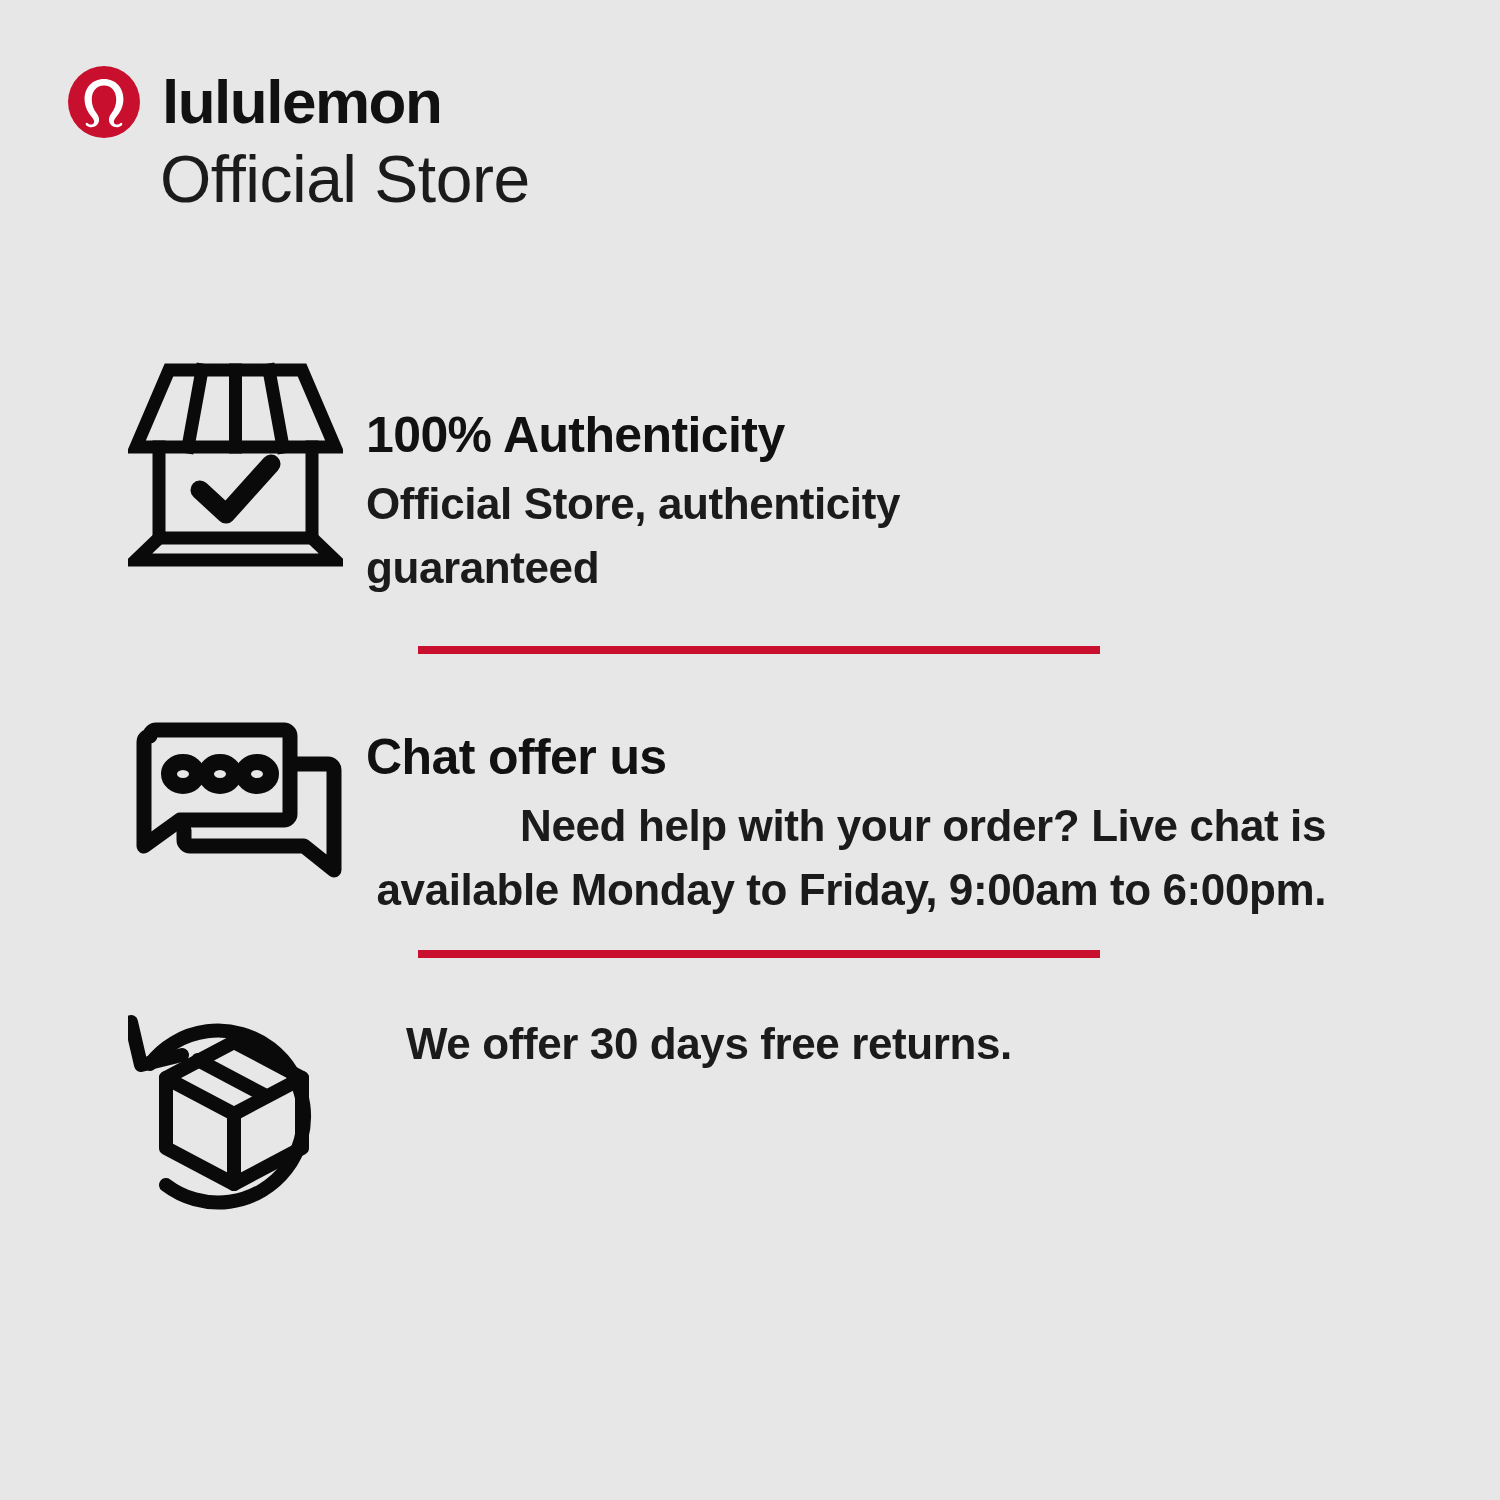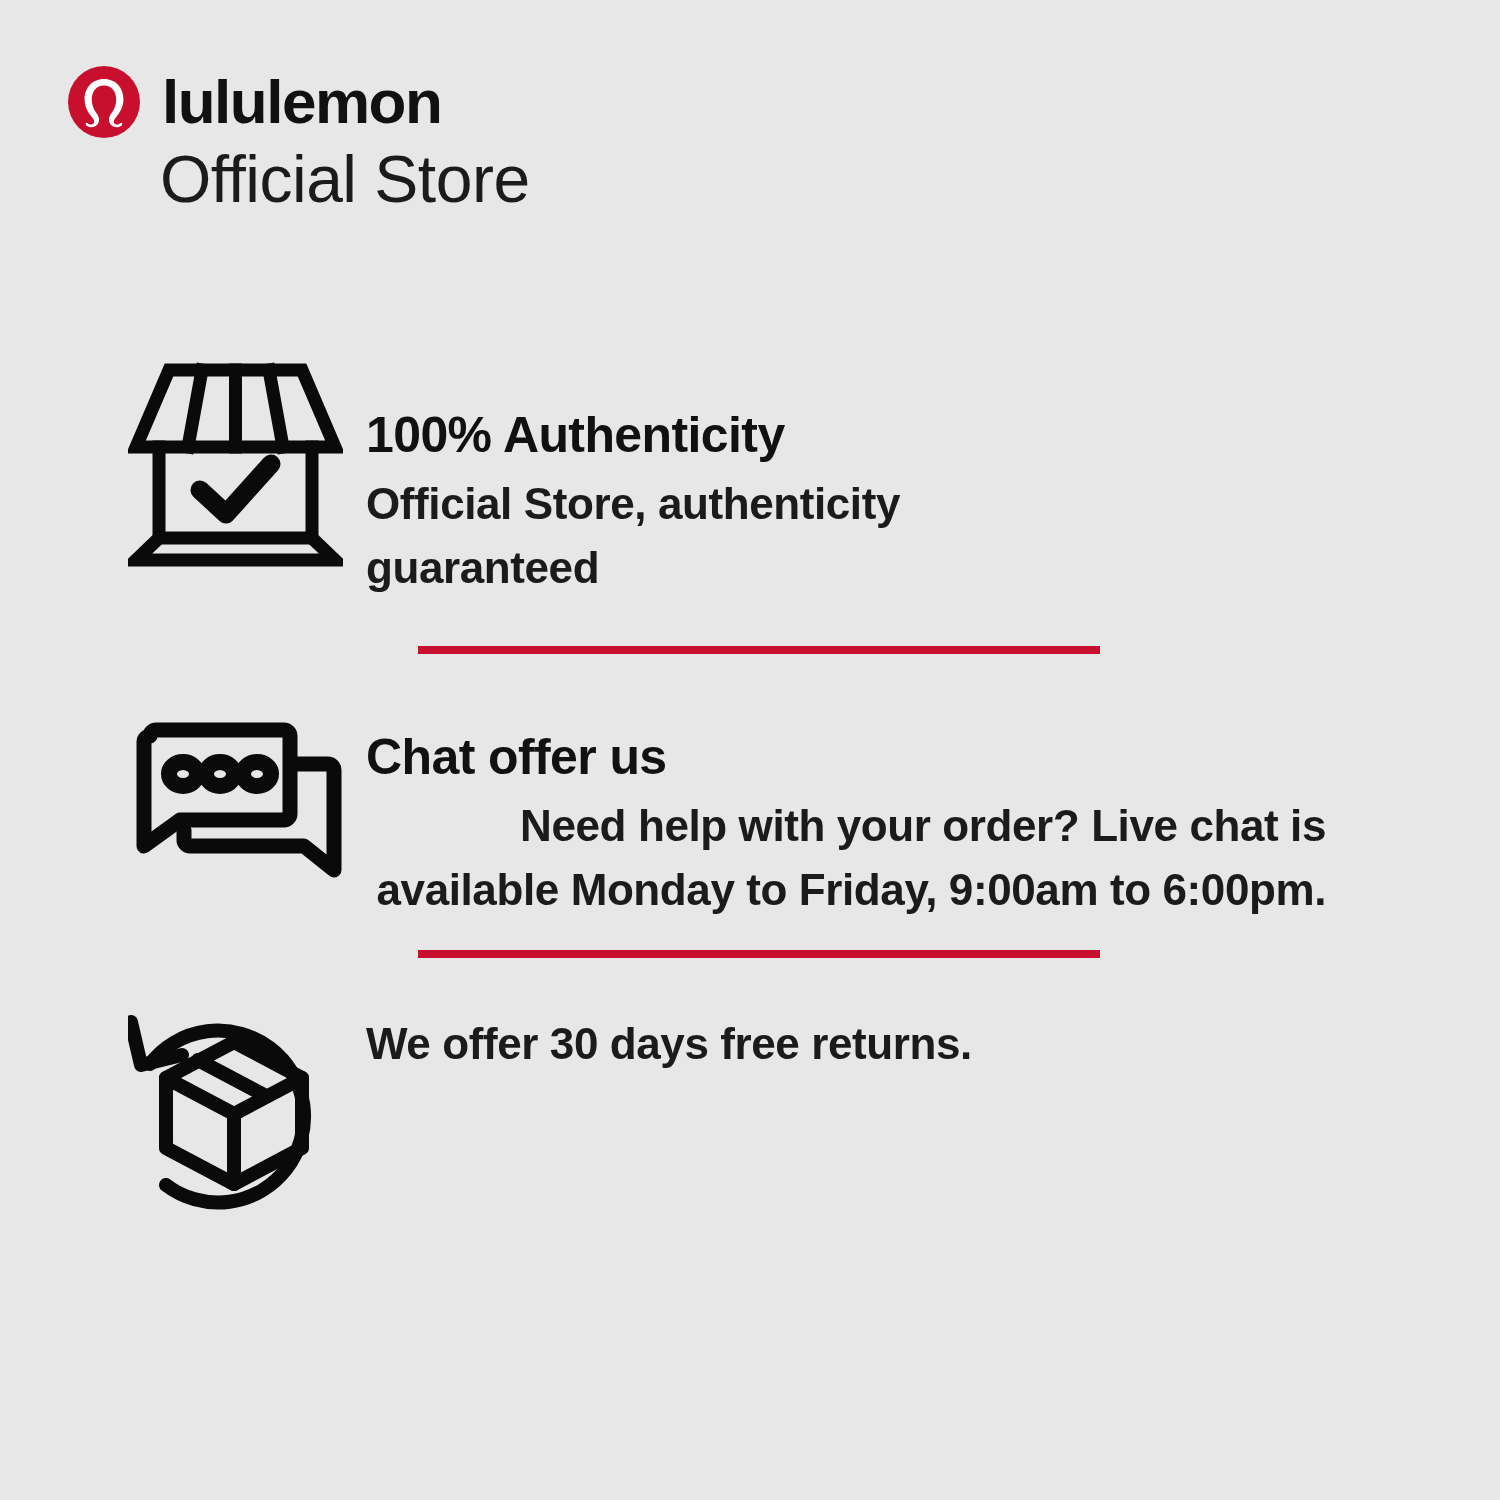--- a/index.html
+++ b/index.html
@@ -106,21 +106,21 @@
     margin: 0;
     max-width: 960px;
   }
 
   
   #feature-authenticity .feature-body { padding-top: 42px; }
   #feature-authenticity .feature-text { max-width: 730px; }
   #feature-chat .feature-body { padding-top: 8px; }
   #feature-chat .feature-text { max-width: 960px; text-align: right; }
   #feature-returns .feature-body { padding-top: 10px; }
-  #feature-returns .feature-text { max-width: 900px; }
+  #feature-returns .feature-text { max-width: 900px; margin-left: 40px; }
 
   #feature-chat { margin-top: 64px; }
   #feature-returns { margin-top: 44px; }
 
   .divider-wrap {
     padding-left: 418px;
     padding-right: 0;
   }
   .divider {
     width: 682px;

